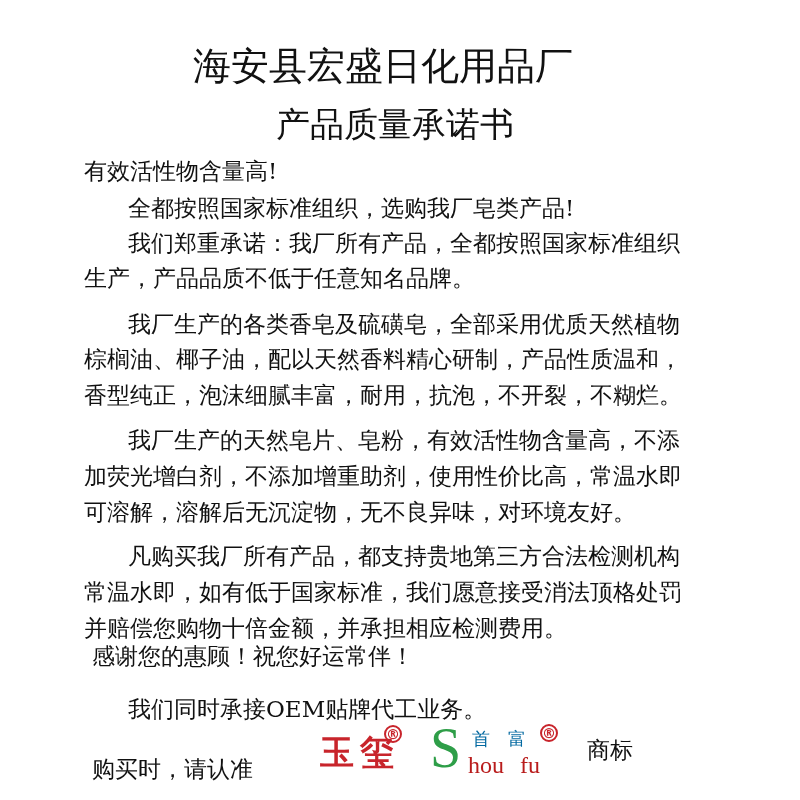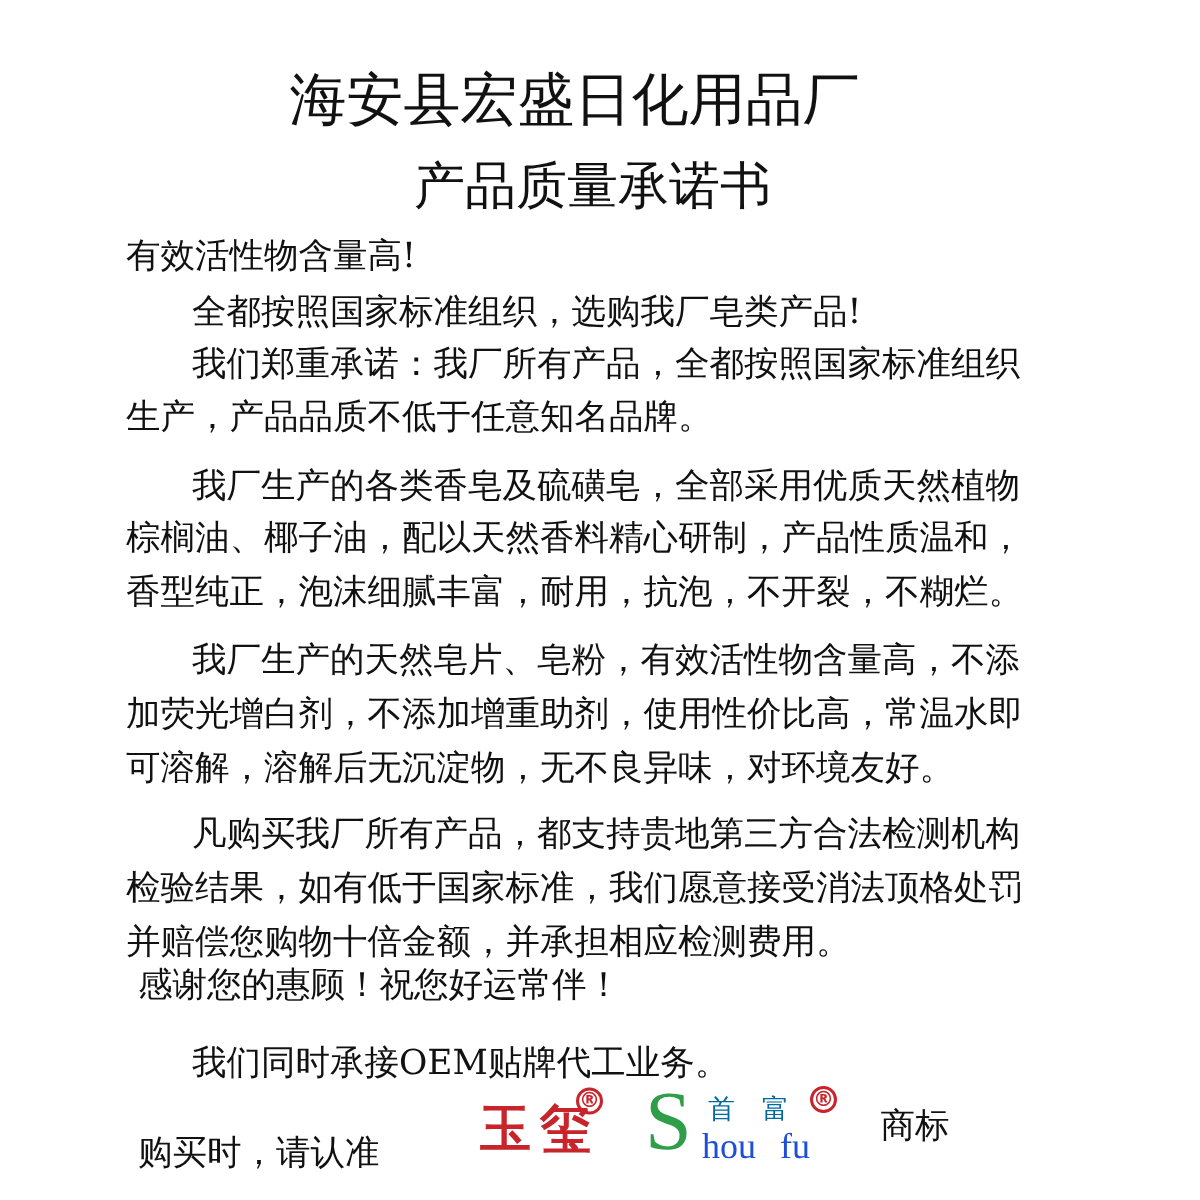--- a/index.html
+++ b/index.html
@@ -13,21 +13,21 @@
   .brand-red { position: absolute; left: 296px; top: 730px; color: #c8242b; font-size: 34px;
                font-weight: bold; letter-spacing: 6px; font-family: "DejaVu Serif", serif; margin-left: 24px; }
   .reg { position: absolute; font-size: 14px; font-weight: bold; border: 2px solid; border-radius: 50%;
          width: 14px; height: 14px; line-height: 14px; text-align: center; font-family: "DejaVu Sans", sans-serif; }
   .reg-red { left: 384px; top: 725px; color: #c8242b; border-color: #c8242b; }
   .reg-green { left: 540px; top: 724px; color: #c8242b; border-color: #c8242b; }
   .brand-green-S { position: absolute; left: 430px; top: 718px; color: #2e9e48; font-size: 56px;
                    line-height: 60px; font-family: "Liberation Serif", serif; }
   .brand-green-cn { position: absolute; left: 472px; top: 727px; color: #0369a1; font-size: 18px;
                     letter-spacing: 18px; font-family: "DejaVu Sans", sans-serif; }
-  .brand-green-en { position: absolute; left: 468px; top: 752px; color: #1d4ed8; font-size: 24px;
+  .brand-green-en { position: absolute; left: 468px; top: 752px; color: #b91c1c; font-size: 24px;
                     font-family: "Liberation Serif", serif; word-spacing: 10px; }
   .tm-suffix { position: absolute; left: 587px; top: 735px; font-size: 23px; text-align: right; }
 </style>
 </head>
 <body>
 
 <div class="title t1">海安县宏盛日化用品厂</div>
 <div class="title t2">产品质量承诺书</div>
 
 <div class="line" style="left:84px; top:157px;">有效活性物含量高!</div>
@@ -39,21 +39,21 @@
 
 <div class="line" style="left:128px; top:310px;">我厂生产的各类香皂及硫磺皂，全部采用优质天然植物</div>
 <div class="line" style="left:84px; top:345px;">棕榈油、椰子油，配以天然香料精心研制，产品性质温和，</div>
 <div class="line" style="left:84px; top:381px;">香型纯正，泡沫细腻丰富，耐用，抗泡，不开裂，不糊烂。</div>
 
 <div class="line" style="left:128px; top:426px;">我厂生产的天然皂片、皂粉，有效活性物含量高，不添</div>
 <div class="line" style="left:84px; top:462px;">加荧光增白剂，不添加增重助剂，使用性价比高，常温水即</div>
 <div class="line" style="left:84px; top:498px;">可溶解，溶解后无沉淀物，无不良异味，对环境友好。</div>
 
 <div class="line" style="left:128px; top:542px;">凡购买我厂所有产品，都支持贵地第三方合法检测机构</div>
-<div class="line" style="left:84px; top:578px;">检验结果，如有低于国家标准，我们愿意接受消法顶格处罚</div>
+<div class="line" style="left:84px; top:578px;">常温水即，如有低于国家标准，我们愿意接受消法顶格处罚</div>
 <div class="line" style="left:84px; top:614px;">并赔偿您购物十倍金额，并承担相应检测费用。</div>
 
 <div class="line" style="left:128px; top:655px;margin-top:40px;">我们同时承接OEM贴牌代工业务。</div>
 
 <div class="line" style="left:92px; top:644px;font-family:Liberation Mono, monospace;">感谢您的惠顾！祝您好运常伴！</div>
 
 <div class="line" style="left:92px; top:755px;">购买时，请认准</div>
 
 <div class="brand-red">玉玺</div>
 <div class="reg reg-red">®</div>

